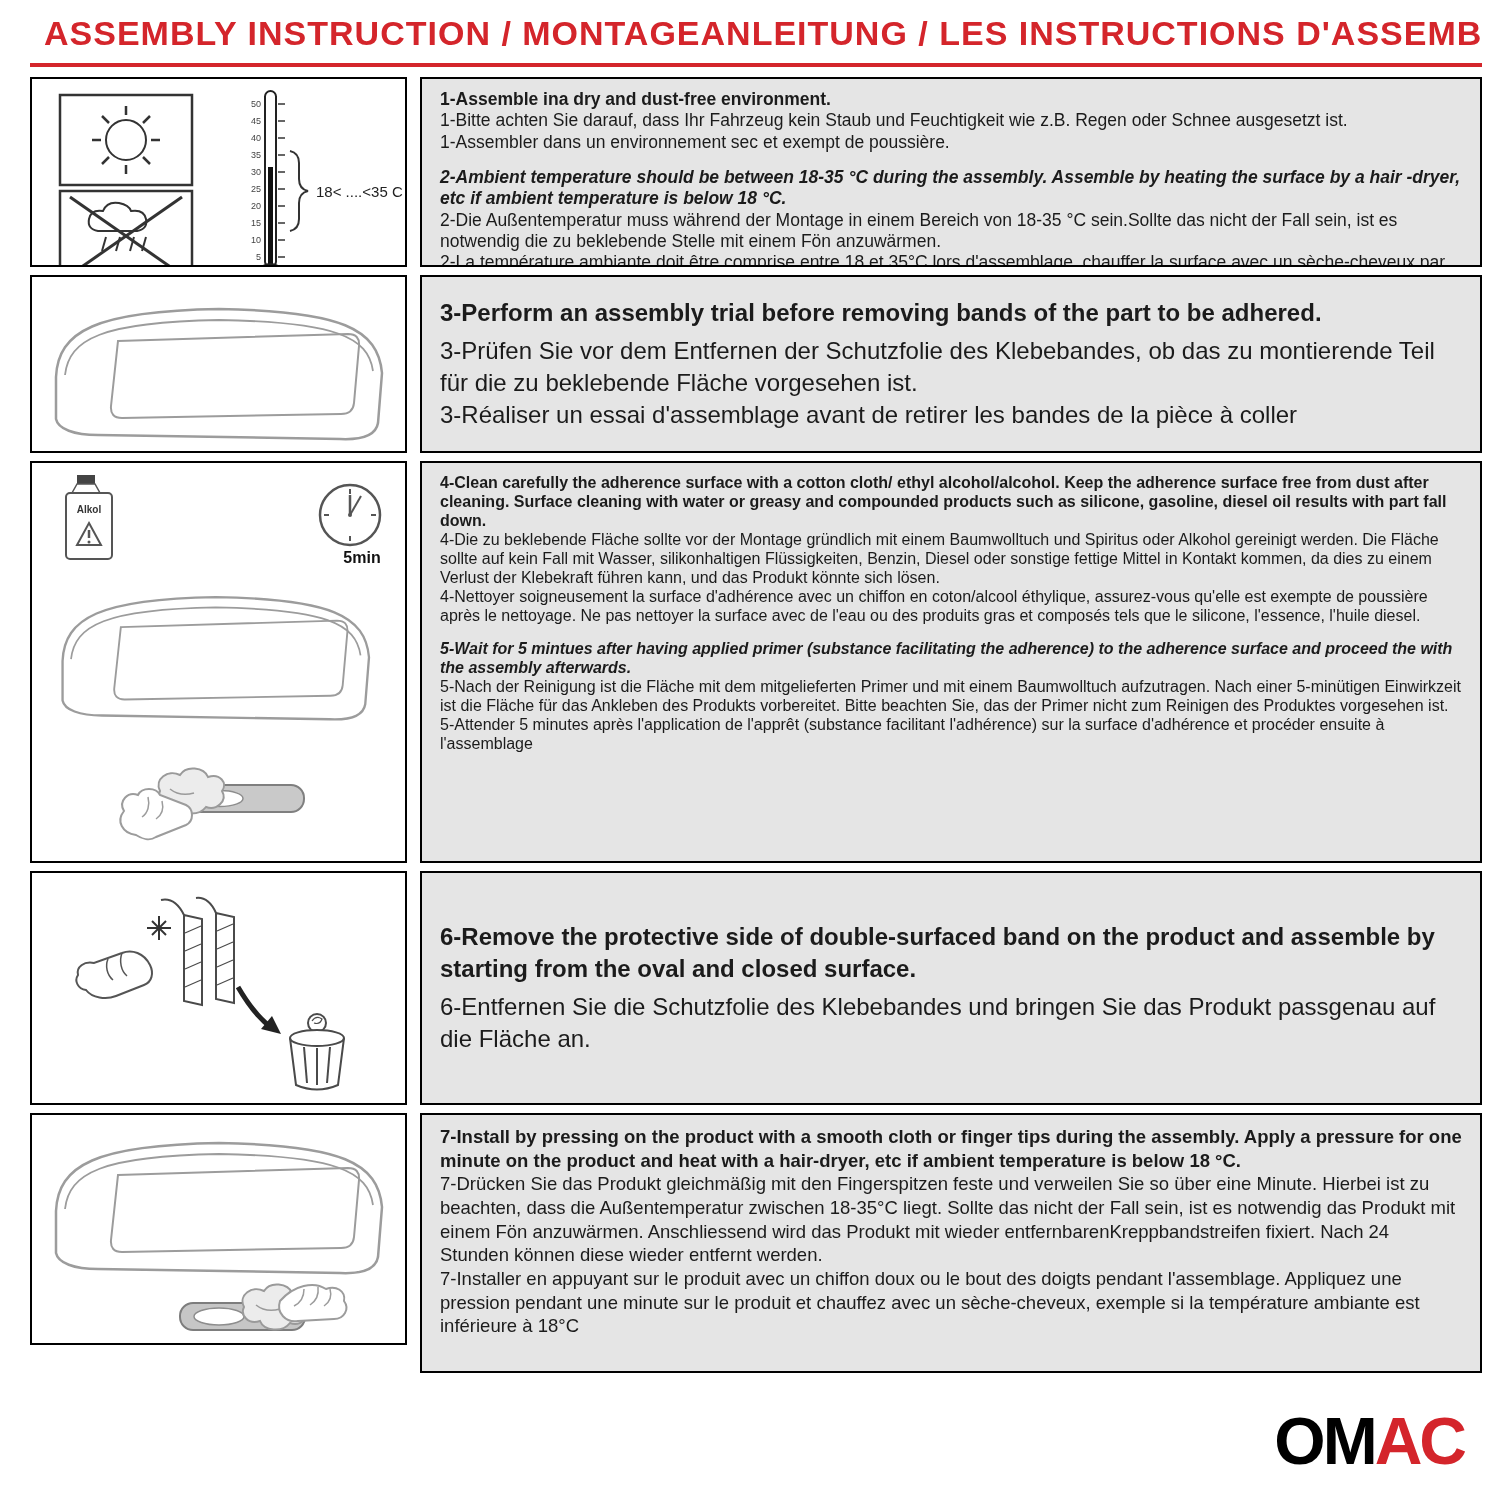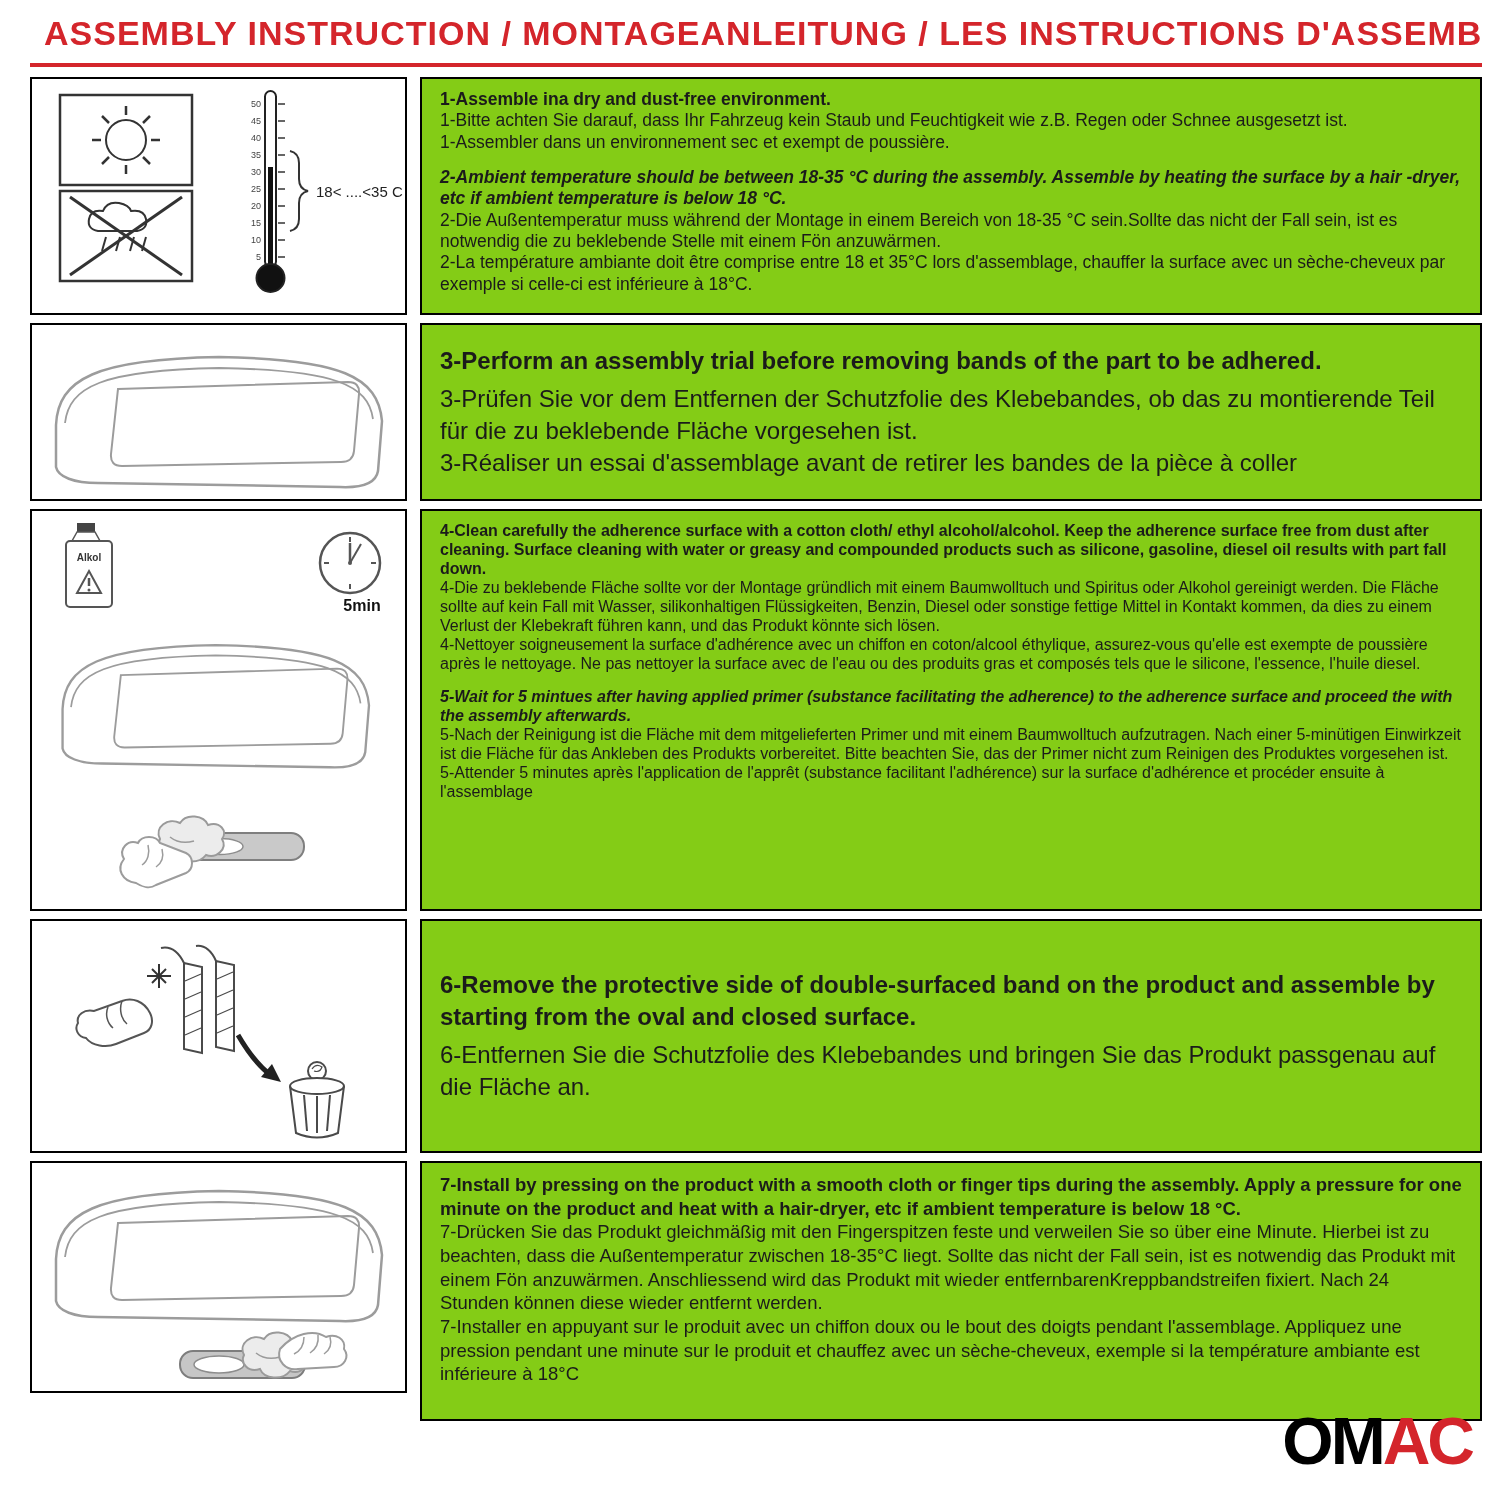--- a/index.html
+++ b/index.html
@@ -15,52 +15,52 @@
     margin:0; padding:4px 14px 10px;
     font-size:34px; font-weight:700; letter-spacing:1px; color:#d4252b;
     white-space:nowrap; overflow:hidden;
   }
 
   .row { display:flex; gap:13px; margin-bottom:8px; align-items:stretch; }
   .illus-box {
     flex:0 0 377px; width:377px; border:2px solid #000; background:#fff;
     position:relative; overflow:hidden;
   }
-  .text-box { flex:1; border:2px solid #000; background:#84cc16; padding:10px 18px; overflow:hidden; }
+  .text-box { flex:1; border:2px solid #000; background:#e5e5e5; padding:10px 18px; overflow:hidden; }
   .text-box p { margin:0; }
   .b { font-weight:700; }
   .gap { margin-top:14px !important;font-style:italic; }
 
   .small p  { font-size:17.5px; line-height:1.22; }
   .tiny  p  { font-size:16px;   line-height:1.19; }
   .five  p  { font-size:18.5px; line-height:1.28; }
   .large    { display:flex; flex-direction:column; justify-content:center; }
   .large p  { font-size:24px; line-height:1.34; }
   .large .gap2 { margin-top:6px; }
 
   svg { display:block; }
   svg text { font-family:"Liberation Sans", sans-serif; }
 
   .logo {
-    position:absolute; right:28px; bottom:26px;
+    position:absolute; right:36px; bottom:26px;
     font-size:66px; font-weight:800; letter-spacing:-3px; line-height:1;
   }
   .logo .lb { color:#000000; }
   .logo .lr { color:#d4252b; }
 </style>
 </head>
 <body>
 
 <div class="page">
 
   <div class="header">
     <h1 class="title">ASSEMBLY INSTRUCTION / MONTAGEANLEITUNG / LES INSTRUCTIONS D'ASSEMBLAGE</h1>
   </div>
 
-  <div class="row" style="height:238px">
+  <div class="row" style="height:190px">
     <div class="illus-box">
       <svg width="373" height="234" viewBox="0 0 373 234">
 
         <g stroke="#333" stroke-width="2.5" fill="none">
           <rect x="28" y="16" width="132" height="90"></rect>
           <circle cx="94" cy="61" r="20" stroke-width="2"></circle>
           <line x1="94" y1="36" x2="94" y2="27"></line>
             <line x1="94" y1="86" x2="94" y2="95"></line>
           <line x1="69" y1="61" x2="60" y2="61"></line>
             <line x1="119" y1="61" x2="128" y2="61"></line>

